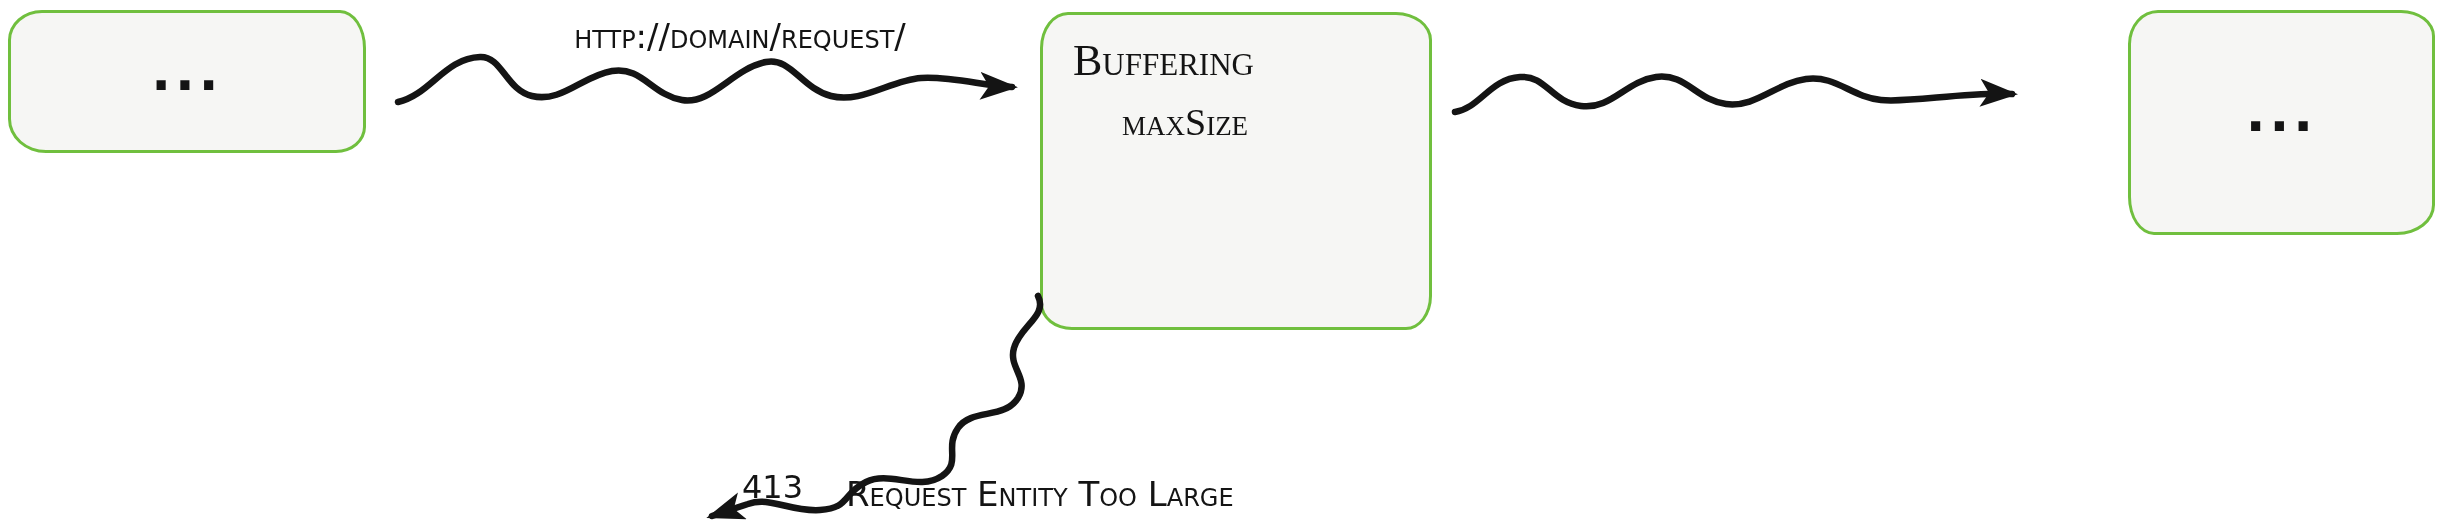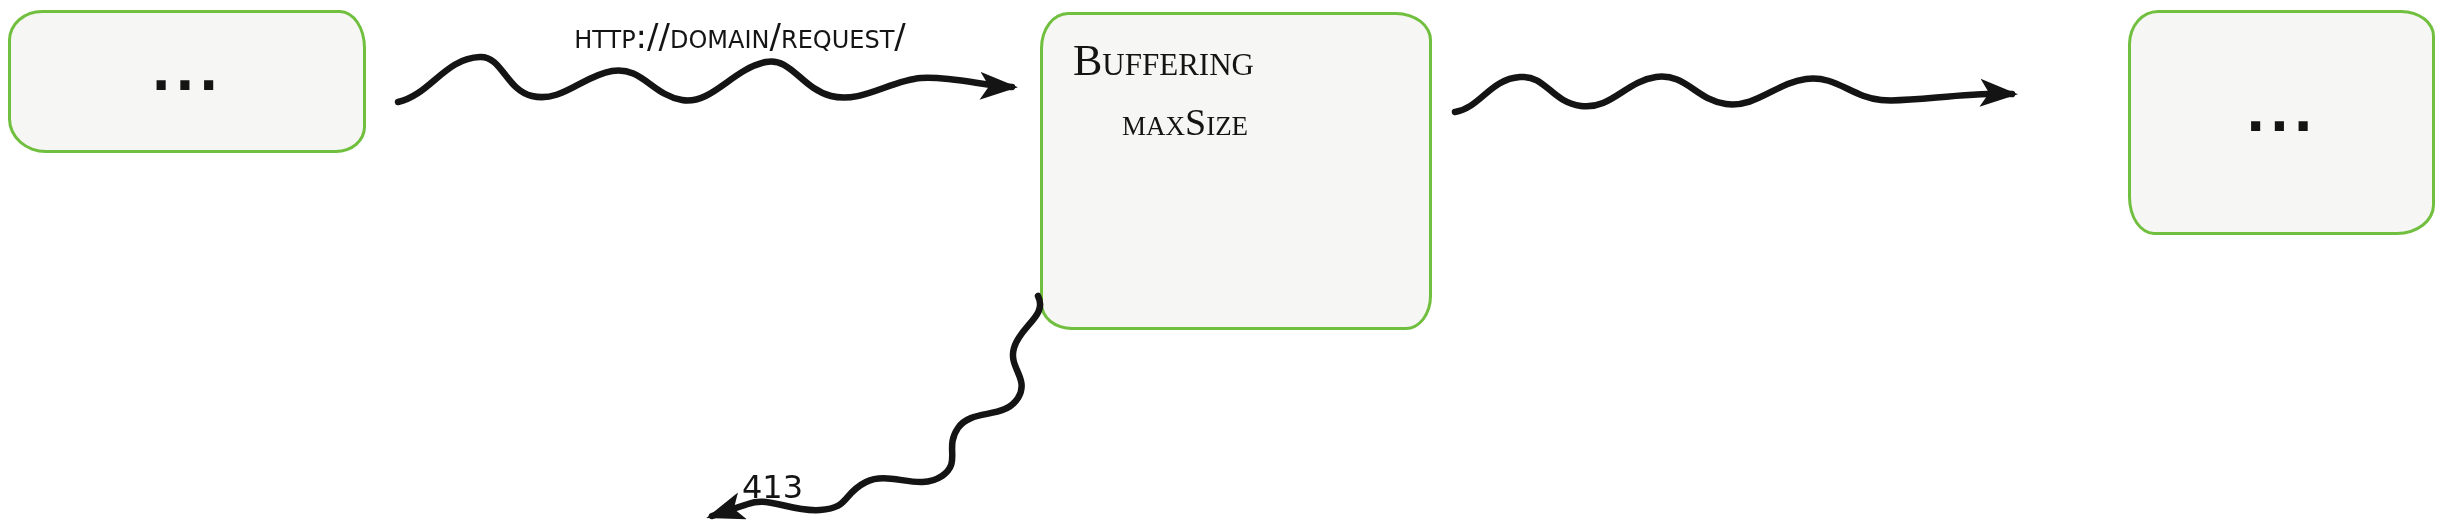--- a/index.html
+++ b/index.html
@@ -131,14 +131,15 @@
              C 1004 420, 972 408, 958 428
              C 944 448, 962 462, 942 476
              C 918 492, 890 470, 866 482
              C 842 494, 850 508, 820 510
              C 790 512, 770 496, 748 504
              C 732 509, 724 512, 712 516"></path>
   </svg>
 
   <div class="edge-label lbl-request">http://domain/request/</div>
   <div class="edge-label lbl-413">413</div>
+  <div class="edge-label lbl-413-text">Request Entity Too Large</div>
 
 </div>
 
 </body></html>

